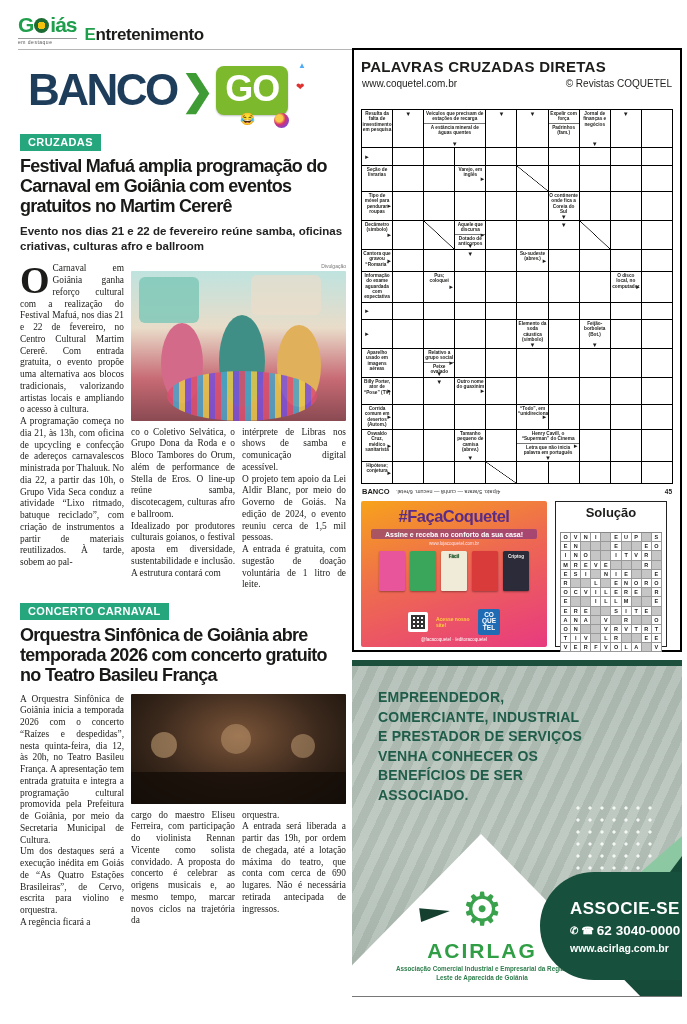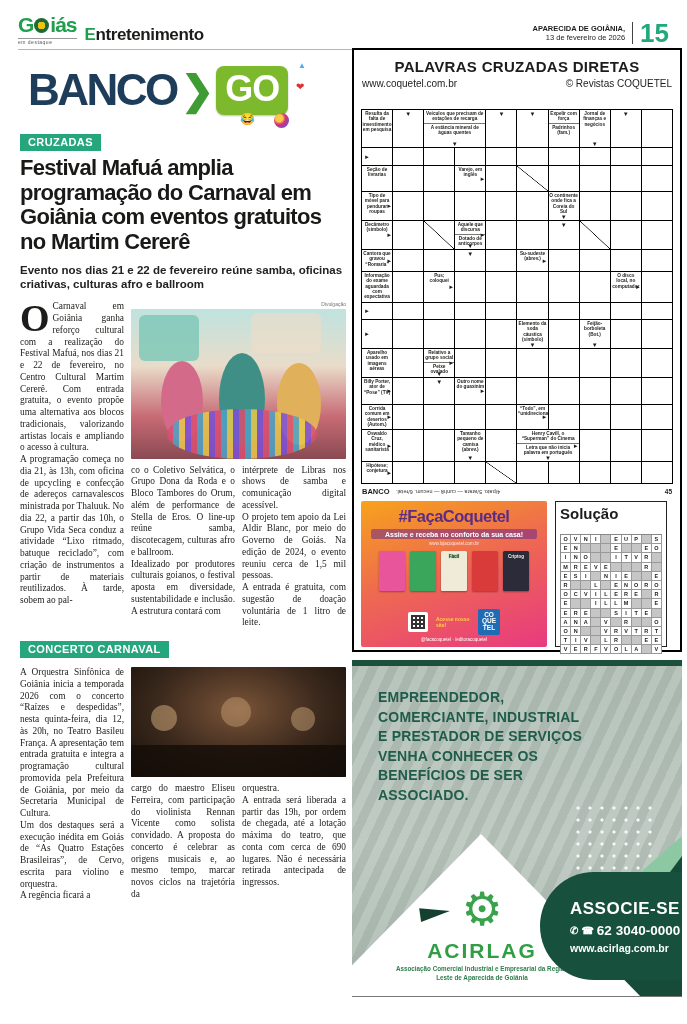--- a/index.html
+++ b/index.html
@@ -26,39 +26,39 @@
   .agenda-word { font-weight:bold; font-size:44px; color:#1e3d5a; letter-spacing:-2.5px; }
   .agenda-chev { font-weight:bold; font-size:40px; color:#3f9c35; margin:0 2px 0 4px; }
   .agenda-go-box { background:#7cb92c; border-radius:8px; color:#fff; font-weight:bold; font-size:36px; padding:2px 9px 5px; letter-spacing:-1px; box-shadow:0 1px 2px rgba(0,0,0,.25); }
   .agenda-ico { position:absolute; font-size:12px; }
   .agenda-ico.laugh { left:212px; bottom:-4px; }
   .agenda-ico.cam { left:246px; bottom:-6px; width:15px; height:15px; border-radius:50%; background:radial-gradient(circle at 35% 35%,#f7c948 0 25%,#d6336c 45%,#7048e8 80%); }
   .agenda-ico.heart { left:268px; bottom:30px; color:#e03131; font-size:10px; }
   .agenda-ico.tri { left:270px; bottom:52px; color:#4dabf7; font-size:8px; }
 
   .badge { display:inline-block; background:#26a67d; color:#fff; font-weight:bold; font-size:11px; padding:2px 8px 3px; letter-spacing:0.4px; margin-bottom:5px; }
-  .headline { font-weight:bold; font-size:22px; line-height:1.12; letter-spacing:-0.7px; color:#191917; margin-bottom:8px; }
+  .headline { font-weight:bold; font-size:18px; line-height:1.12; letter-spacing:-0.7px; color:#191917; margin-bottom:8px; }
   .deck { font-weight:bold; font-size:11.5px; line-height:1.3; color:#222; margin-bottom:9px; }
 
   .art-body { display:flex; gap:7px; font-family:"Liberation Serif", serif; font-size:9.4px; line-height:1.25; text-align:justify; }
   .txtcol { white-space:pre-line; }
   .c1 { width:104px; flex:none; }
   .rightwrap { width:215px; flex:none; }
   .photo-credit { text-align:right; font-size:5px; color:#777; margin-bottom:1px; font-family:"Liberation Sans", sans-serif; }
   .photo { width:100%; border-radius:1px; position:relative; overflow:hidden; }
   .photo1 { height:150px; background:linear-gradient(180deg,#bfe3df 0%,#e9dcc9 38%,#c76a74 72%,#8a4a52 100%); }
   .blob { position:absolute; border-radius:50%; }
   .photo2 { height:110px; background:radial-gradient(ellipse at 50% 38%,#7a5438 0%,#3a281c 55%,#171008 100%); }
   .undercols { display:flex; gap:7px; margin-top:6px; }
   .undercols .txtcol { width:104px; }
   .dropcap { float:left; font-family:"Liberation Serif", serif; font-weight:bold; font-size:38px; line-height:0.82; margin:2px 3px 0 0; }
 
   
   .cw-box { position:absolute; left:352px; top:48px; width:330px; height:604px; border:2.5px solid #000; background:#fff; padding:6px 7px; }
-  .cw-title { text-align:center; font-weight:bold; font-size:15px; letter-spacing:0.3px; margin-top:2px; }
+  .cw-title { text-align:left; font-weight:bold; font-size:15px; letter-spacing:0.3px; margin-top:2px; }
   .cw-meta { display:flex; justify-content:space-between; font-size:10px; margin:3px 1px 20px; }
   .cw-grid { border:1.5px solid #000; border-right:none; border-bottom:none; }
   .cw-row { display:flex; }
   .cw-cell { border-right:1px solid #000; border-bottom:1px solid #000; position:relative; overflow:hidden; }
   .cw-txt { font-size:4.7px; font-weight:bold; line-height:1.12; text-align:center; padding:1px 0.5px; }
   .cw-txt2 { border-top:1px solid #777; }
   .cell-diag { background:linear-gradient(to top right,transparent calc(50% - 0.6px),#000 50%,transparent calc(50% + 0.6px)); }
   .cw-a { position:absolute; font-size:6px; line-height:1; }
   .cw-a.down { top:1px; left:50%; transform:translateX(-50%); }
   .cw-a.right { top:50%; left:2px; transform:translateY(-50%); }
@@ -80,21 +80,21 @@
   .faca-bottom { display:flex; align-items:center; justify-content:center; gap:8px; margin-top:auto; }
   .qr { width:20px; height:20px; background:#fff; border-radius:2px; position:relative; }
   .qr::before { content:""; position:absolute; inset:3px; background:
       linear-gradient(90deg,#333 2px,transparent 2px) 0 0/4px 4px,
       linear-gradient(#333 2px,transparent 2px) 0 0/4px 4px; }
   .qr-cap { font-size:5px; font-weight:bold; color:#ffd43b; width:34px; line-height:1.2; }
   .coq-logo { background:#1f6cb5; color:#fff; font-weight:bold; font-size:6.5px; line-height:1.05; padding:3px 4px; border-radius:2px; text-align:center; white-space:pre-line; }
   .faca-handles { text-align:center; font-size:4.5px; color:#fff; margin-top:2px; }
 
   .sol-box { width:112px; height:146px; border:1.5px solid #222; padding:3px 4px; }
-  .sol-title { text-align:left; font-weight:bold; font-size:15px; margin-bottom:12px; }
+  .sol-title { text-align:center; font-weight:bold; font-size:13px; margin-bottom:12px; }
   .sol-grid { border:1px solid #888; border-right:none; border-bottom:none; }
   .sol-row { display:flex; }
   .sol-cell { width:10%; height:9.2px; border-right:0.5px solid #999; border-bottom:0.5px solid #999; font-size:5.5px; font-weight:bold; text-align:center; line-height:9.2px; background:#fff; }
   .sol-cell.gray { background:#c6c6c6; }
 
   
   .acirlag { position:absolute; left:352px; top:660px; width:330px; height:337px; background:
       repeating-linear-gradient(115deg, rgba(90,105,95,.12) 0 9px, rgba(255,255,255,.05) 9px 18px),
       linear-gradient(180deg,#b3c0b8 0%,#bcc8c0 55%,#aebcb3 100%);
       border-bottom:1px solid #777; overflow:hidden; }
@@ -125,28 +125,20 @@
     <div class="goias-main">
       <span>G</span>
         <span class="goias-o"></span>
         <span>iás</span>
     </div>
     <div class="goias-tag">em destaque</div>
   </div>
   <div class="section-title">
     <span class="ini">E</span><span>ntretenimento</span>
   </div>
-  <div class="header-right">
-    <div class="pub-date">
-      <div class="l1">APARECIDA DE GOIÂNIA,</div>
-      <div>13 de fevereiro de 2026</div>
-    </div>
-    <div class="vsep"></div>
-    <div class="pagenum">15</div>
-  </div>
 </div>
 
 <div class="left-col">
 
   <div class="agenda-logo">
     <span class="agenda-word">BANCO</span>
     <span class="agenda-chev">❯</span>
     <span class="agenda-go-box">GO</span>
     <span class="agenda-ico laugh">😂</span>
     <span class="agenda-ico cam"></span>
@@ -177,20 +169,21 @@
           <div class="txtcol">intérprete de Libras nos shows de samba e comunicação digital acessível.
 O projeto tem apoio da Lei Aldir Blanc, por meio do Governo de Goiás. Na edição de 2024, o evento reuniu cerca de 1,5 mil pessoas.
 A entrada é gratuita, com sugestão de doação voluntária de 1 litro de leite.</div>
         </div>
       </div>
     </div>
   </div>
 
   <div style="margin-top:10px;">
     <span class="badge">CONCERTO CARNAVAL</span>
+    <div class="headline">Orquestra Sinfônica de Goiânia abre temporada 2026 com concerto gratuito no Teatro Basileu França</div>
     <div class="art-body" style="margin-top:4px;">
       <div class="txtcol c1">A Orquestra Sinfônica de Goiânia inicia a temporada 2026 com o concerto “Raízes e despedidas”, nesta quinta-feira, dia 12, às 20h, no Teatro Basileu França. A apresentação tem entrada gratuita e integra a programação cultural promovida pela Prefeitura de Goiânia, por meio da Secretaria Municipal de Cultura.
 Um dos destaques será a execução inédita em Goiás de “As Quatro Estações Brasileiras”, de Cervo, escrita para violino e orquestra.
 A regência ficará a</div>
       <div class="rightwrap">
         <div class="photo photo2">
           <span class="blob" style="left:20px;top:38px;width:26px;height:26px;background:rgba(230,190,140,.45);"></span>
           <span class="blob" style="left:90px;top:30px;width:30px;height:30px;background:rgba(230,190,140,.35);"></span>
           <span class="blob" style="left:160px;top:40px;width:24px;height:24px;background:rgba(230,190,140,.4);"></span>
           <span class="blob" style="left:0;top:78px;width:215px;height:32px;background:rgba(20,12,8,.8);border-radius:0;"></span>

